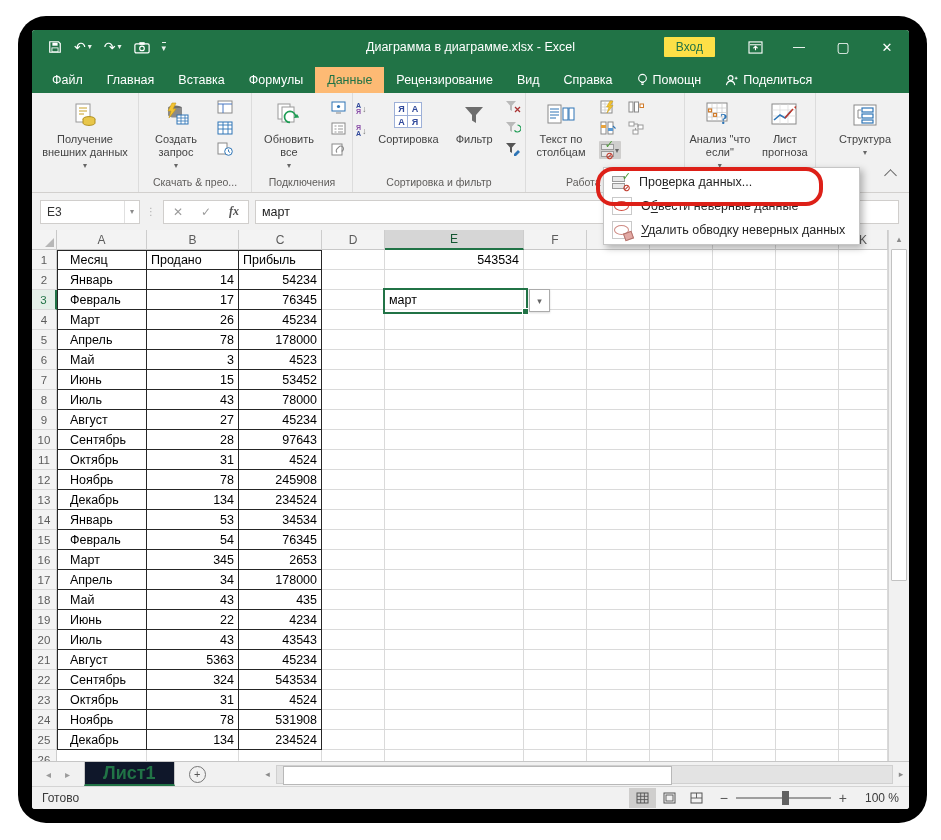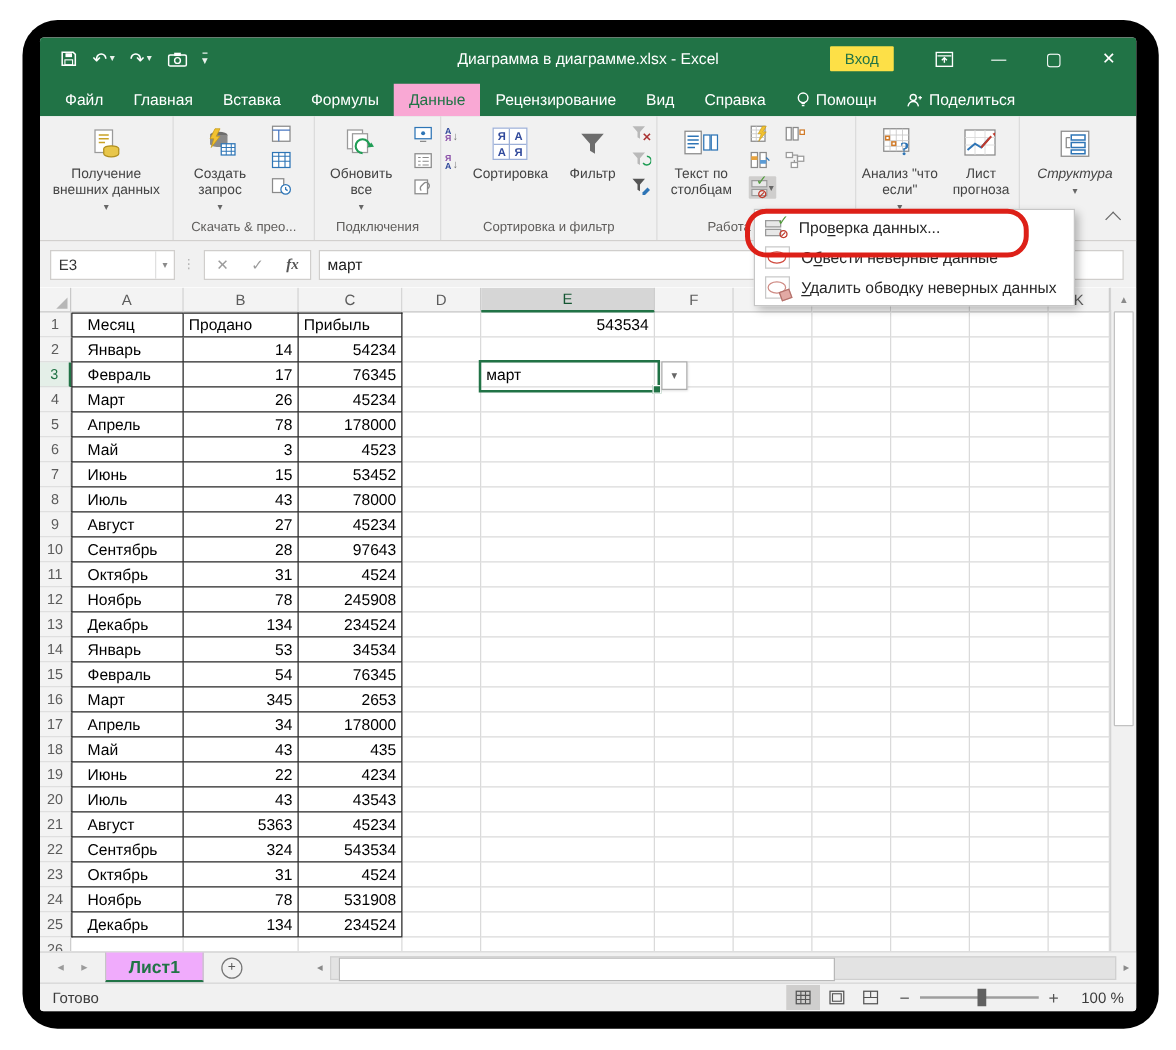--- a/index.html
+++ b/index.html
@@ -16,21 +16,21 @@
   .qat .mini-arrow{font-size:8px;opacity:.9;}
   .title-text{position:absolute;left:50%;transform:translateX(-50%);font-size:12.5px;white-space:nowrap;}
   .tb-right{margin-left:auto;display:flex;align-items:center;gap:0;height:100%;}
   .signin{background:#fde047;color:#217346;font-size:12px;padding:3px 12px;border-radius:1px;margin-right:18px;}
   .winbtn{width:44px;height:100%;display:flex;align-items:center;justify-content:center;font-size:12px;}
   .winbtn svg{display:block;}
 
   
   .tabrow{height:29px;background:#217346;display:flex;align-items:flex-end;padding-left:8px;flex:0 0 auto;}
   .rtab{color:#fff;font-size:12.5px;height:26px;line-height:26px;padding:0 12px;white-space:nowrap;display:flex;align-items:center;gap:5px;}
-  .rtab.active{background:#f9a8d4;color:#217346;}
+  .rtab.active{background:#fdba74;color:#217346;}
   .rtab .ticon{display:flex;align-items:center;}
 
   
   .ribbon{height:99px;background:#f1f1f1;border-bottom:1px solid #d2d0ce;display:flex;flex:0 0 auto;position:relative;}
   .rgroup{position:relative;border-right:1px solid #dcdcdc;display:flex;flex-direction:column;}
   .rg-body{flex:1;display:flex;align-items:flex-start;padding-top:4px;}
   .rg-label{height:17px;font-size:10.5px;color:#5f5d5b;text-align:center;line-height:15px;white-space:nowrap;overflow:hidden;}
   .bigbtn{display:flex;flex-direction:column;align-items:center;font-size:11px;color:#444;text-align:center;padding:2px 4px;line-height:13px;}
   .bigbtn .bicon{height:32px;display:flex;align-items:center;justify-content:center;margin-bottom:2px;}
   .arrow{font-size:8px;color:#666;}
@@ -88,21 +88,21 @@
   .dvico .bars2{top:9px;}
   .dvico .ck{position:absolute;right:-1px;top:-4px;color:#4e9a38;font-size:11px;font-weight:bold;}
   .dvico .no{position:absolute;right:-1px;bottom:-3px;color:#c0392b;font-size:10px;font-weight:bold;}
   .ovalico{position:relative;width:18px;height:16px;border:1px solid #c9c9c9;background:#fff;}
   .ovalico .ov{position:absolute;left:1px;top:3px;width:13px;height:8px;border:1.6px solid #d04a3e;border-radius:50%;}
   .ovalico .er{position:absolute;right:-2px;bottom:-2px;width:7px;height:6px;background:#e2a9a4;border:1px solid #b3726c;transform:rotate(-20deg);}
 
   
   .tabsrow{height:24px;background:#f1f1f1;border-top:1px solid #c6c6c6;display:flex;align-items:stretch;flex:0 0 auto;}
   .snav{display:flex;align-items:center;gap:14px;padding:0 14px;color:#9b9b9b;font-size:10px;}
-  .sheettab{background:#f0abfc;border-left:1px solid #c6c6c6;border-right:1px solid #c6c6c6;border-bottom:2px solid #217346;color:#217346;font-weight:bold;font-size:14px;display:flex;align-items:center;padding:0 18px;}
+  .sheettab{background:#0f172a;border-left:1px solid #c6c6c6;border-right:1px solid #c6c6c6;border-bottom:2px solid #217346;color:#217346;font-weight:bold;font-size:18px;display:flex;align-items:center;padding:0 18px;}
   .addsheet{display:flex;align-items:center;padding:0 14px;}
   .addsheet .plus{width:15px;height:15px;border:1px solid #767676;border-radius:50%;color:#555;font-size:11px;display:flex;align-items:center;justify-content:center;line-height:1;}
   .hscroll{flex:1;display:flex;align-items:center;margin-left:40px;background:#f1f1f1;}
   .hs-arr{width:16px;text-align:center;color:#8a8a8a;font-size:9px;}
   .hs-track{flex:1;height:17px;background:#e3e3e3;border:1px solid #d0d0d0;position:relative;}
   .hs-thumb{position:absolute;left:1%;top:0;height:100%;width:63%;background:#fff;border:1px solid #b8b8b8;}
 
   
   .statusbar{height:22px;background:#f1f1f1;border-top:1px solid #d4d4d4;display:flex;align-items:center;font-size:12px;color:#3b3b3b;padding:0 0 0 10px;flex:0 0 auto;}
   .sb-right{margin-left:auto;display:flex;align-items:center;gap:10px;padding-right:10px;}
@@ -436,21 +436,21 @@
                   <path d="M23 5l2.2-1-.4 3z" fill="#c0392b"></path>
                 </svg>
             </span>
             <span>Лист прогноза</span>
           </div>
         </div>
         <div class="rg-label"></div>
       </div>
 
       <div class="rgroup" style="width:88px;border-right:none;">
-        <div class="rg-body" style="justify-content:center;font-style:italic;">
+        <div class="rg-body" style="justify-content:flex-end;">
           <div class="bigbtn" style="width:70px;">
             <span class="bicon">
               <svg width="30" height="26" viewBox="0 0 30 26">
                   <rect x="4" y="3" width="22" height="20" fill="#fff" stroke="#8a8a8a"></rect>
                   <rect x="12" y="6" width="11" height="4" fill="none" stroke="#2e75b6" stroke-width="1.2"></rect>
                   <rect x="12" y="12" width="11" height="4" fill="none" stroke="#2e75b6" stroke-width="1.2"></rect>
                   <rect x="12" y="18" width="11" height="3" fill="none" stroke="#2e75b6" stroke-width="1.2"></rect>
                   <path d="M8 8v8h3M8 8h3" fill="none" stroke="#8a8a8a"></path>
                 </svg>
             </span>

